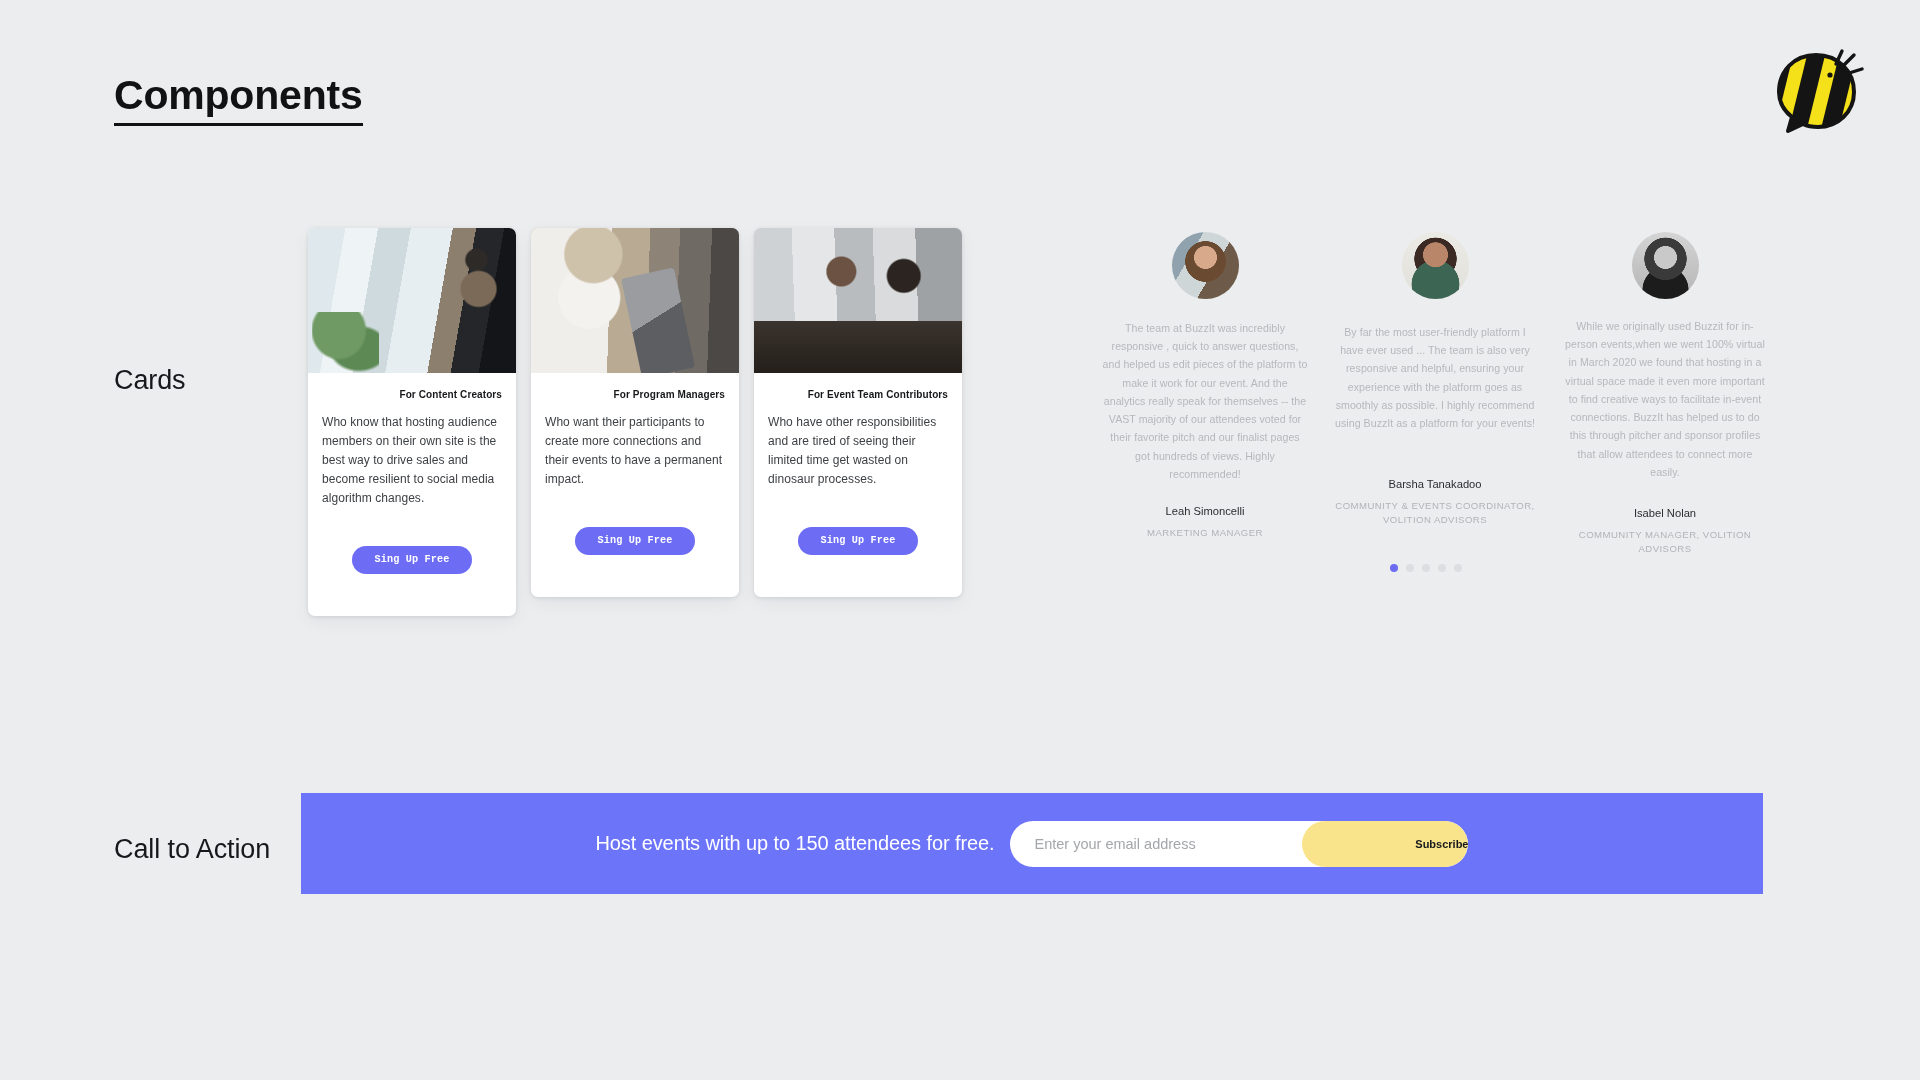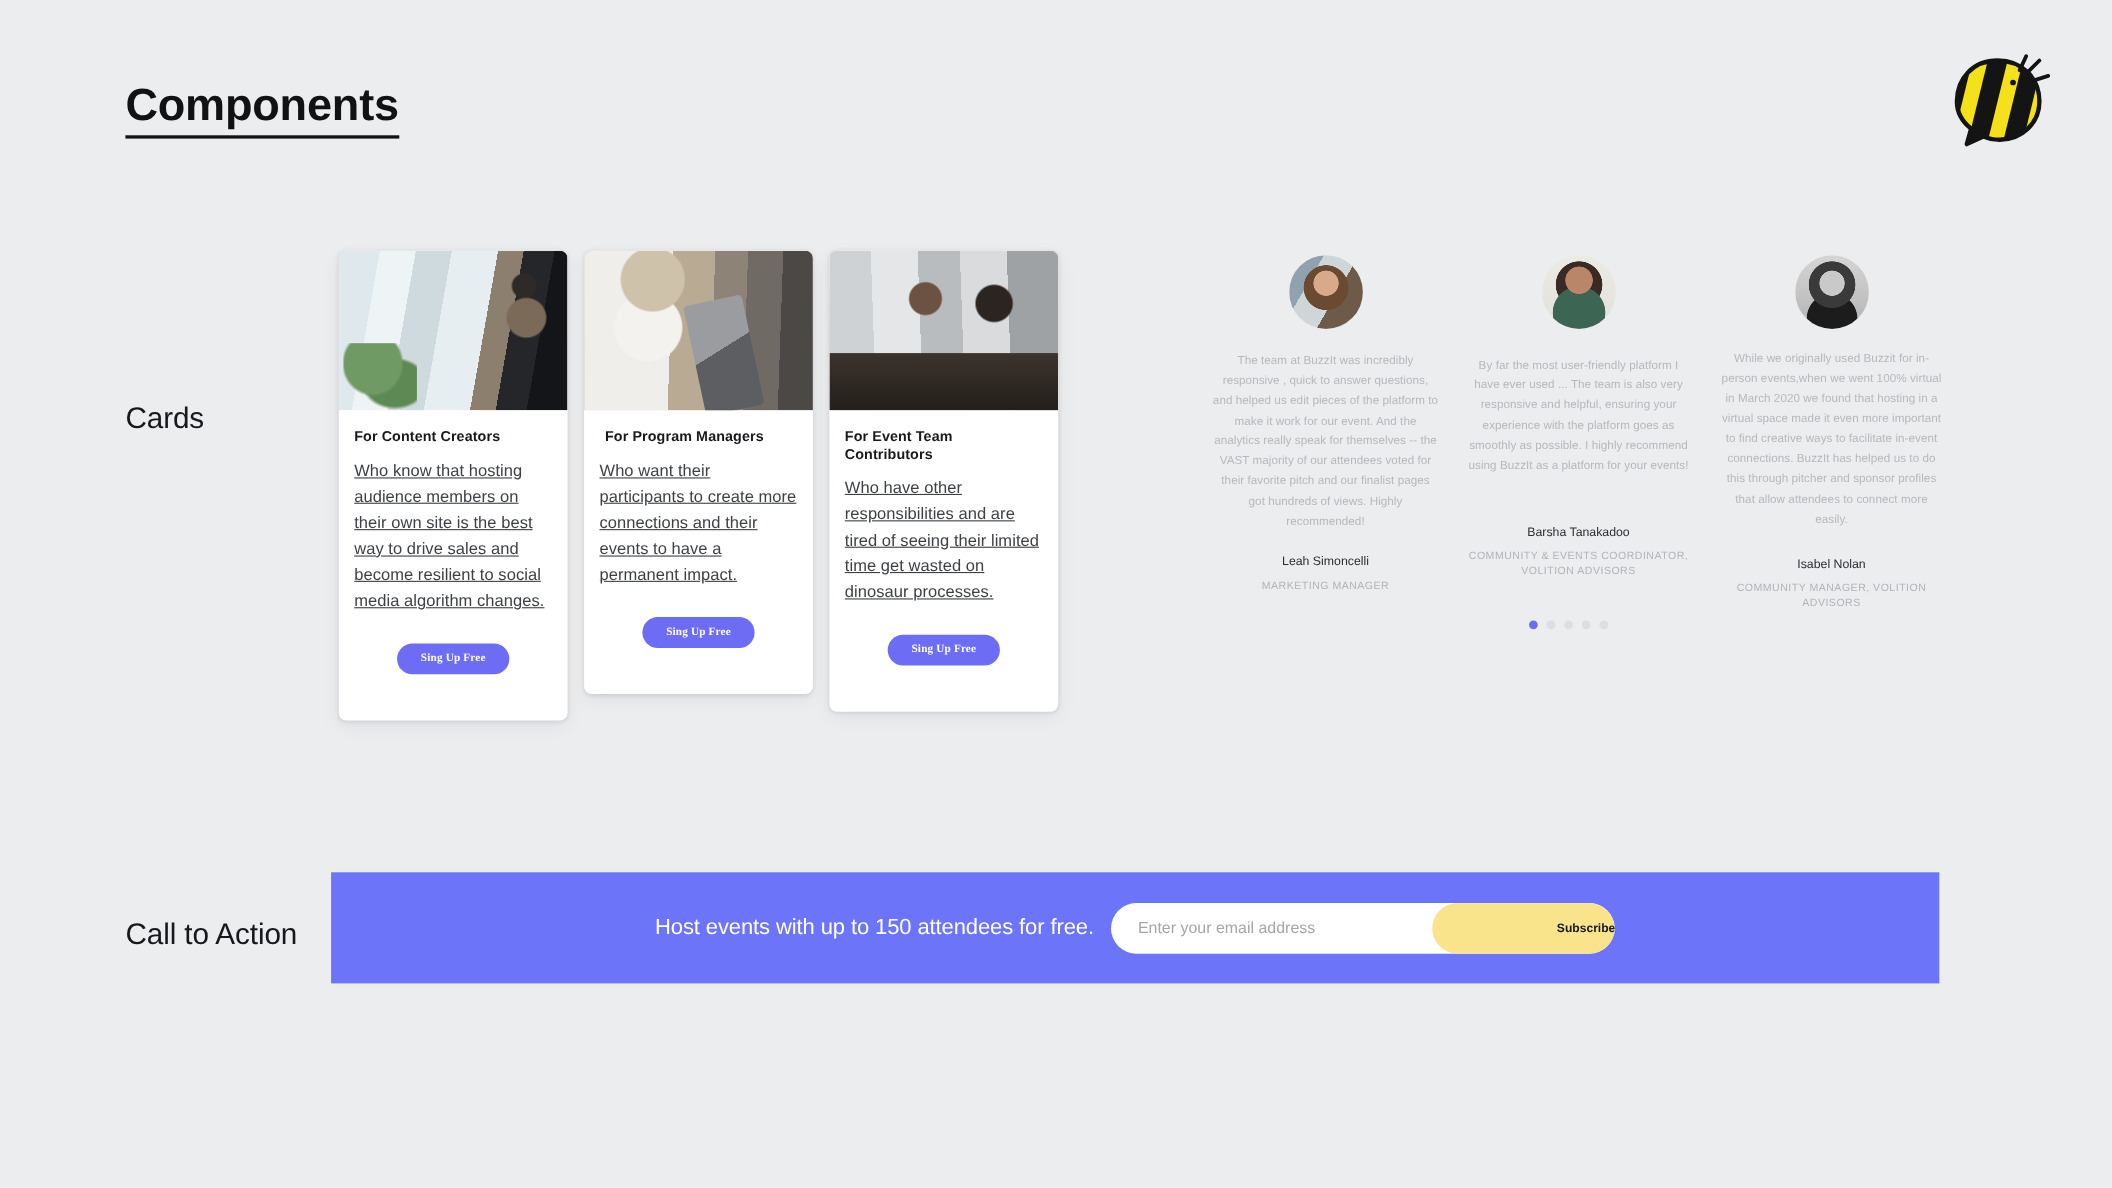--- a/index.html
+++ b/index.html
@@ -82,58 +82,59 @@
   }
 
   .card-body {
     padding: 16px 14px 0 14px;
     flex: 1;
     display: flex;
     flex-direction: column;
   }
 
   .card-title {
-    font-size: 13px;
+    font-size: 10px;
     font-weight: 700;
     color: #17181b;
     letter-spacing: 0.1px;
     margin-bottom: 12px;
     line-height: 1.2;
+    text-align: right;
   }
   .card-2 .card-title { padding-left: 5px; }
 
   .card-desc {
-    font-size: 15px;
+    font-size: 12px;
     line-height: 1.58;
     color: #3d4044;
     letter-spacing: 0.05px;
-    text-decoration: underline;
   }
 
   .card-btn-wrap {
     display: flex;
     justify-content: center;
     margin-top: auto;
     padding-bottom: 42px;
     padding-top: 26px;
   }
   .card-1 .card-btn-wrap { padding-bottom: 42px; }
 
   .btn-signup {
     background: #6c6cf5;
     color: #ffffff;
     border: none;
     border-radius: 999px;
-    font-family: Liberation Serif, serif;
+    font-family: Liberation Mono, monospace;
     font-size: 10.2px;
     font-weight: 700;
     letter-spacing: 0.15px;
     padding: 9px 22px;
     cursor: pointer;
     line-height: 1;
+    margin-top: 12px;
   }
 
   
   .photo {
     position: absolute;
     inset: 0;
   }
   .photo-1 {
     background:
       radial-gradient(circle at 82% 42%, #7b6a57 0 9%, transparent 10%),

